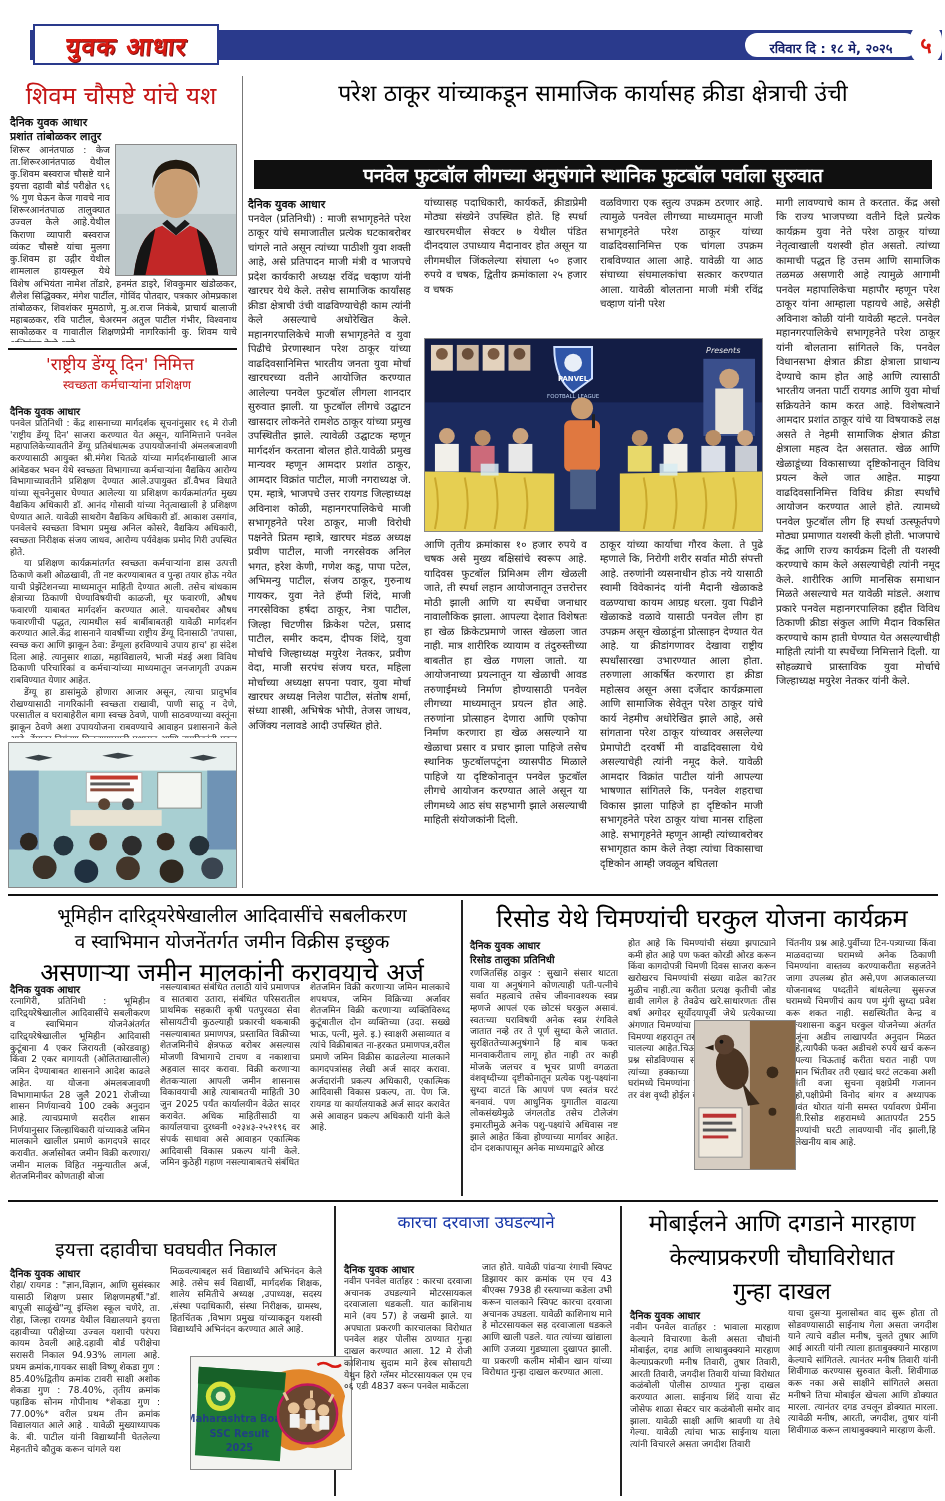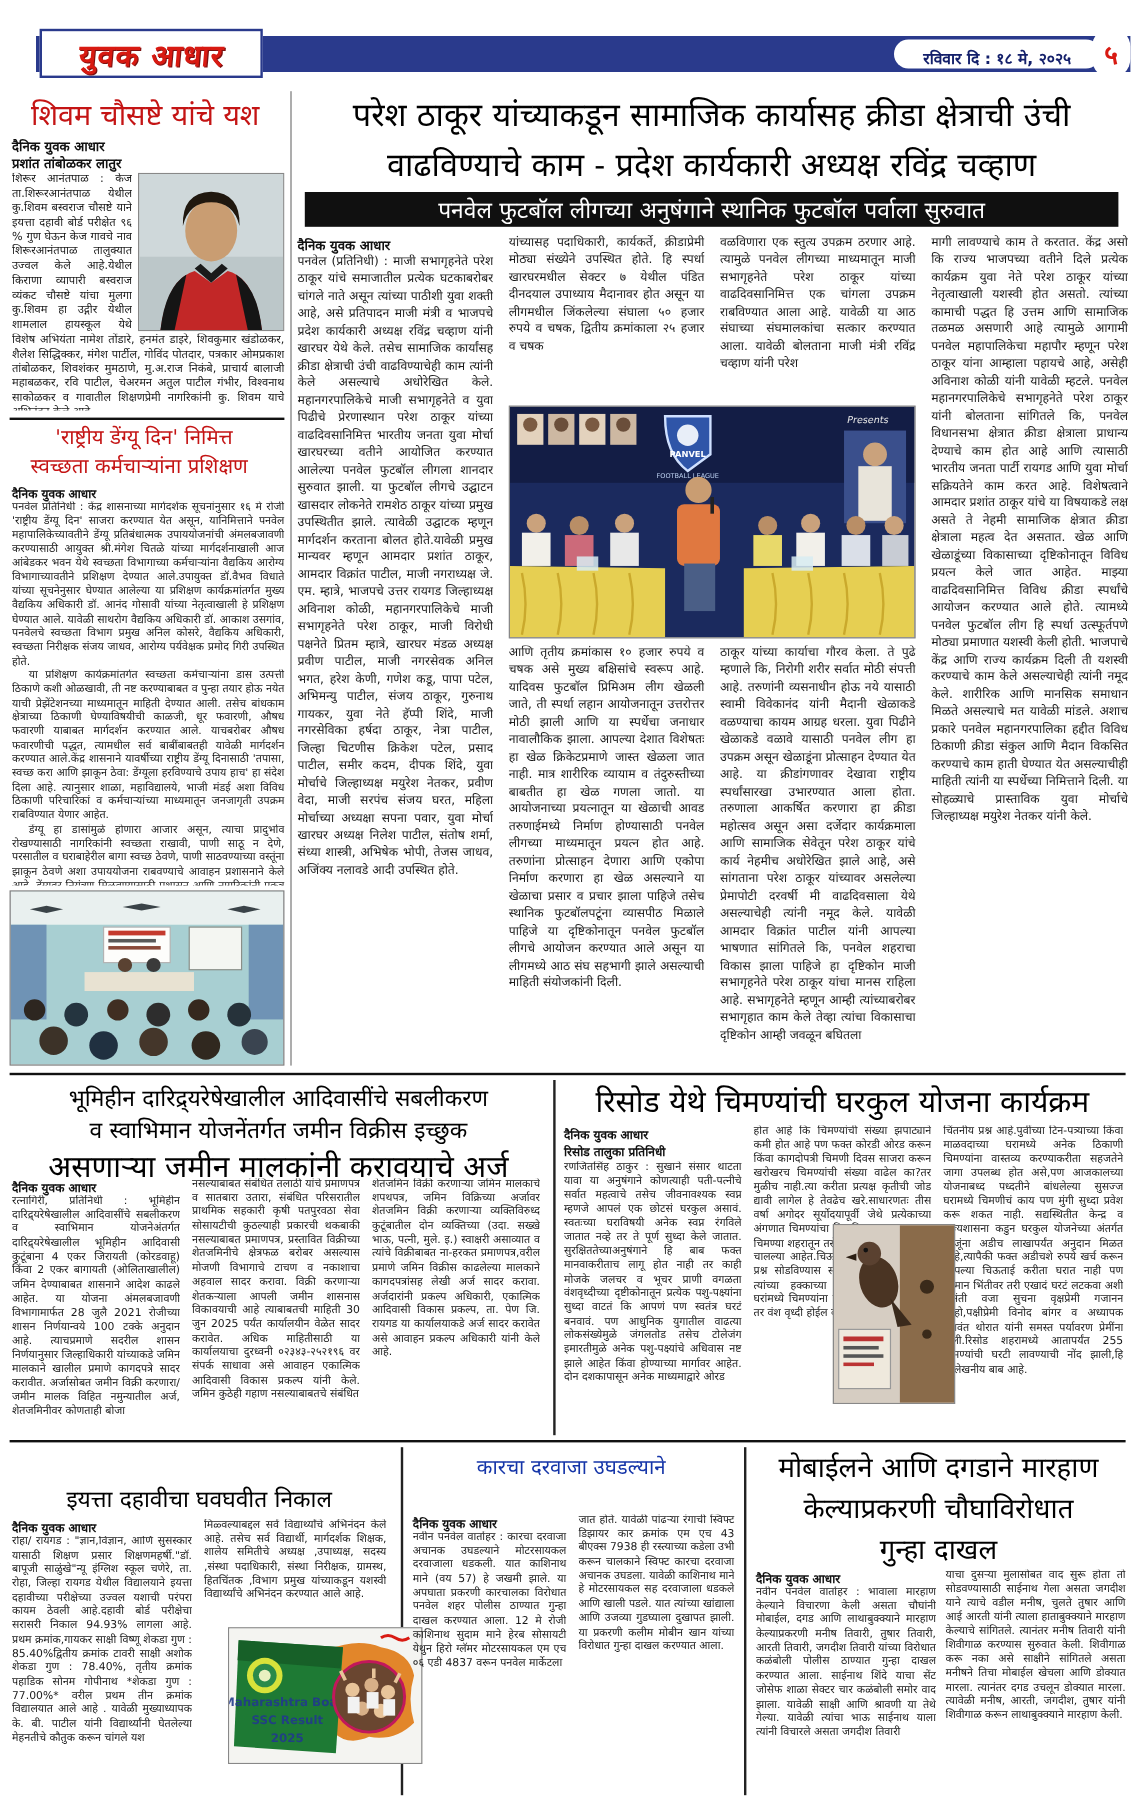--- a/index.html
+++ b/index.html
@@ -9,21 +9,21 @@
   .abs{position:absolute}
   .center{text-align:center}
   .hl{font-weight:normal;color:#000;font-family:"DejaVu Serif","DejaVu Sans",serif}
   .red{color:#c41414}
   .blue{color:#1535a8}
   .body-text{font-size:10.5px;line-height:1.42;text-align:justify;color:#1a1a1a;overflow:hidden}
   .small-text{font-size:9px;line-height:1.3}
   .byline{font-weight:bold;font-size:11px;color:#111}
   .vrule{position:absolute;width:1px;background:#777}
   .hrule{position:absolute;height:2px;background:#111}
-  .subhead-bar{background:#101010;color:#fff;font-weight:normal;display:flex;align-items:center;justify-content:center}
+  .subhead-bar{background:#101010;color:#fff;font-weight:bold;display:flex;align-items:center;justify-content:center}
   .photo-frame{border:1px solid #888;background:#ccc;overflow:hidden}
   p.ind{text-indent:14px}
 </style>
 </head>
 <body>
 
 <div id="page">
 
   <div class="abs" style="left:0;top:0;width:945px;height:66px">
     <div class="abs" style="left:30px;top:30px;width:912px;height:30px;background:#2a3a8c"></div>
@@ -54,21 +54,21 @@
         <path d="M47 80 L61 92 L75 80 L70 76 L61 84 L52 76Z" fill="#1a1a1a"></path>
       </svg>
       <div class="body-text small-text" style="font-size:9.3px">शिरूर आनंतपाळ : केज ता.शिरूरआनंतपाळ येथील कु.शिवम बस्वराज चौसष्टे याने इयत्ता दहावी बोर्ड परीक्षेत ९६ % गुण घेऊन केज गावचे नाव शिरूरआनंतपाळ तालुक्यात उज्वल केले आहे.येथील किराणा व्यापारी बस्वराज व्यंकट चौसष्टे यांचा मुलगा कु.शिवम हा उद्गीर येथील शामलाल हायस्कूल येथे शिक्षणासाठी होता. तो दहावी बोर्ड परीक्षेत ९६ टक्के मार्क घेऊन उत्तीर्ण झाला. त्याच्या या यशाबद्दल केज येथील उपसरपंच सलिम सिद्धिक्कर, जलसंपदा विभागाचे</div>
     </div>
     <div class="abs body-text small-text" style="left:10px;top:208px;width:227px;height:64px;font-size:9.3px">विशेष अभियंता नामेश तोंडारे, हनमंत डाइरे, शिवकुमार खंडोळकर, शैलेश सिद्धिक्कर, मंगेश पार्टील, गोविंद पोतदार, पत्रकार ओमप्रकाश तांबोळकर, शिवशंकर मुमठाणे, मु.अ.राज निकंबे, प्राचार्य बालाजी महाबळकर, रवि पाटील, चेअरमन अतुल पाटील गंभीर, विश्वनाथ साकोळकर व गावातील शिक्षणप्रेमी नागरिकांनी कु. शिवम याचे अभिनंदन केले आहे.</div>
     <div class="hrule" style="left:8px;top:278px;width:229px"></div>
   </section>
 
   <section class="abs" style="left:0;top:352px;width:240px;height:540px">
     <h2 class="hl red center" style="position:absolute;left:5px;top:0;width:230px;font-size:17px">'राष्ट्रीय डेंग्यू दिन' निमित्त</h2>
-    <h2 class="hl red center" style="position:absolute;left:1px;top:24px;width:230px;font-size:17px">स्वच्छता कर्मचाऱ्यांना प्रशिक्षण</h2>
+    <h2 class="hl red center" style="position:absolute;left:12px;top:24px;width:230px;font-size:12px">स्वच्छता कर्मचाऱ्यांना प्रशिक्षण</h2>
     <div class="byline abs" style="left:10px;top:52px;font-size:10px">दैनिक युवक आधार</div>
     <div class="abs" style="left:10px;top:66px;width:227px;height:320px;overflow:hidden">
       <p class="body-text small-text">पनवेल प्रतिनिधी : केंद्र शासनाच्या मार्गदर्शक सूचनांनुसार १६ मे रोजी 'राष्ट्रीय डेंग्यू दिन' साजरा करण्यात येत असून, यानिमित्ताने पनवेल महापालिकेच्यावतीने डेंग्यू प्रतिबंधात्मक उपाययोजनांची अंमलबजावणी करण्यासाठी आयुक्त श्री.मंगेश चितळे यांच्या मार्गदर्शनाखाली आज आंबेडकर भवन येथे स्वच्छता विभागाच्या कर्मचाऱ्यांना वैद्यकिय आरोग्य विभागाच्यावतीने प्रशिक्षण देण्यात आले.उपायुक्त डॉ.वैभव विधाते यांच्या सूचनेनुसार घेण्यात आलेल्या या प्रशिक्षण कार्यक्रमांतर्गत मुख्य वैद्यकिय अधिकारी डॉ. आनंद गोसावी यांच्या नेतृत्वाखाली हे प्रशिक्षण घेण्यात आले. यावेळी साथरोग वैद्यकिय अधिकारी डॉ. आकाश उसगांव, पनवेलचे स्वच्छता विभाग प्रमुख अनिल कोसरे, वैद्यकिय अधिकारी, स्वच्छता निरीक्षक संजय जाधव, आरोग्य पर्यवेक्षक प्रमोद गिरी उपस्थित होते.</p>
       <p class="body-text small-text ind">या प्रशिक्षण कार्यक्रमांतर्गत स्वच्छता कर्मचाऱ्यांना डास उत्पत्ती ठिकाणे कशी ओळखावी, ती नष्ट करण्याबाबत व पुन्हा तयार होऊ नयेत याची प्रेझेंटेशनच्या माध्यमातून माहिती देण्यात आली. तसेच बांधकाम क्षेत्राच्या ठिकाणी घेण्याविषयीची काळजी, धूर फवारणी, औषध फवारणी याबाबत मार्गदर्शन करण्यात आले. याचबरोबर औषध फवारणीची पद्धत, त्यामधील सर्व बाबींबाबतही यावेळी मार्गदर्शन करण्यात आले.केंद्र शासनाने यावर्षीच्या राष्ट्रीय डेंग्यू दिनासाठी 'तपासा, स्वच्छ करा आणि झाकून ठेवा: डेंग्यूला हरविण्याचे उपाय हाच' हा संदेश दिला आहे. त्यानुसार शाळा, महाविद्यालये, भाजी मंडई अशा विविध ठिकाणी परिचारिकां व कर्मचाऱ्यांच्या माध्यमातून जनजागृती उपक्रम राबविण्यात येणार आहेत.</p>
       <p class="body-text small-text ind">डेंग्यू हा डासांमुळे होणारा आजार असून, त्याचा प्रादुर्भाव रोखण्यासाठी नागरिकांनी स्वच्छता राखावी, पाणी साठू न देणे, परसातील व घराबाहेरील बागा स्वच्छ ठेवणे, पाणी साठवण्याच्या वस्तूंना झाकून ठेवणे अशा उपाययोजना राबवण्याचे आवाहन प्रशासनाने केले आहे. डेंग्यूवर नियंत्रण मिळवण्यासाठी प्रशासन आणि नागरिकांनी एकत्र येऊन दक्षता घेतल्यास या आजाराला आपण नक्कीच आळा घालू शकतो.</p>
     </div>
     <svg class="photo-frame abs" viewBox="0 0 229 146" style="left:8px;top:390px;width:229px;height:146px" preserveAspectRatio="none">
       <rect width="229" height="146" fill="#a8cfd2"></rect>
       <rect width="229" height="28" fill="#e9f0ef"></rect>
       <g fill="#3a4348">
@@ -98,22 +98,21 @@
         <circle cx="120" cy="127" r="12" fill="#44362a"></circle>
           <circle cx="164" cy="130" r="12" fill="#30281f"></circle>
         <circle cx="205" cy="127" r="11" fill="#3a4450"></circle>
       </g>
     </svg>
   </section>
 
   <div class="vrule" style="left:242px;top:76px;height:812px"></div>
 
   <section class="abs" style="left:246px;top:74px;width:696px;height:818px">
-    <h1 class="hl center" style="position:absolute;left:0;top:2px;width:694px;font-size:27px">परेश ठाकूर यांच्याकडून सामाजिक कार्यासह क्रीडा क्षेत्राची उंची</h1>
-    <h1 class="hl center" style="position:absolute;left:0;top:44px;width:694px;font-size:27px">वाढविण्याचे काम - प्रदेश कार्यकारी अध्यक्ष रविंद्र चव्हाण</h1>
+    <h1 class="hl center" style="position:absolute;left:0;top:2px;width:694px;font-size:23px">परेश ठाकूर यांच्याकडून सामाजिक कार्यासह क्रीडा क्षेत्राची उंची</h1>
     <div class="subhead-bar abs" style="left:8px;top:86px;width:678px;height:29px">
       <span style="font-size:19px">पनवेल फुटबॉल लीगच्या अनुषंगाने स्थानिक फुटबॉल पर्वाला सुरुवात</span>
     </div>
     <div class="abs" style="left:2px;top:122px;width:692px;height:696px">
       <div class="byline abs" style="left:0;top:0">दैनिक युवक आधार</div>
       <div class="abs body-text" style="left:0;top:16px;width:163px;height:680px;font-size:10.2px">पनवेल (प्रतिनिधी) : माजी सभागृहनेते परेश ठाकूर यांचे समाजातील प्रत्येक घटकाबरोबर चांगले नाते असून त्यांच्या पाठीशी युवा शक्ती आहे, असे प्रतिपादन माजी मंत्री व भाजपचे प्रदेश कार्यकारी अध्यक्ष रविंद्र चव्हाण यांनी खारघर येथे केले. तसेच सामाजिक कार्यांसह क्रीडा क्षेत्राची उंची वाढविण्याचेही काम त्यांनी केले असल्याचे अधोरेखित केले. महानगरपालिकेचे माजी सभागृहनेते व युवा पिढीचे प्रेरणास्थान परेश ठाकूर यांच्या वाढदिवसानिमित्त भारतीय जनता युवा मोर्चा खारघरच्या वतीने आयोजित करण्यात आलेल्या पनवेल फुटबॉल लीगला शानदार सुरुवात झाली. या फुटबॉल लीगचे उद्घाटन खासदार लोकनेते रामशेठ ठाकूर यांच्या प्रमुख उपस्थितीत झाले. त्यावेळी उद्घाटक म्हणून मार्गदर्शन करताना बोलत होते.यावेळी प्रमुख मान्यवर म्हणून आमदार प्रशांत ठाकूर, आमदार विक्रांत पाटील, माजी नगराध्यक्ष जे. एम. म्हात्रे, भाजपचे उत्तर रायगड जिल्हाध्यक्ष अविनाश कोळी, महानगरपालिकेचे माजी सभागृहनेते परेश ठाकूर, माजी विरोधी पक्षनेते प्रितम म्हात्रे, खारघर मंडळ अध्यक्ष प्रवीण पाटील, माजी नगरसेवक अनिल भगत, हरेश केणी, गणेश कडू, पापा पटेल, अभिमन्यु पाटील, संजय ठाकूर, गुरुनाथ गायकर, युवा नेते हॅप्पी शिंदे, माजी नगरसेविका हर्षदा ठाकूर, नेत्रा पाटील, जिल्हा चिटणीस क्रिकेश पटेल, प्रसाद पाटील, समीर कदम, दीपक शिंदे, युवा मोर्चाचे जिल्हाध्यक्ष मयुरेश नेतकर, प्रवीण वेदा, माजी सरपंच संजय घरत, महिला मोर्चाच्या अध्यक्षा सपना पवार, युवा मोर्चा खारघर अध्यक्ष निलेश पाटील, संतोष शर्मा, संध्या शास्त्री, अभिषेक भोपी, तेजस जाधव, अजिंक्य नलावडे आदी उपस्थित होते.</div>
       <div class="abs body-text" style="left:176px;top:0;width:163px;height:140px;font-size:10.2px">यांच्यासह पदाधिकारी, कार्यकर्ते, क्रीडाप्रेमी मोठ्या संख्येने उपस्थित होते. हि स्पर्धा खारघरमधील सेक्टर ७ येथील पंडित दीनदयाल उपाध्याय मैदानावर होत असून या लीगमधील जिंकलेल्या संघाला ५० हजार रुपये व चषक, द्वितीय क्रमांकाला २५ हजार व चषक</div>
       <div class="abs body-text" style="left:352px;top:0;width:163px;height:140px;font-size:10.2px">वळविणारा एक स्तुत्य उपक्रम ठरणार आहे. त्यामुळे पनवेल लीगच्या माध्यमातून माजी सभागृहनेते परेश ठाकूर यांच्या वाढदिवसानिमित्त एक चांगला उपक्रम राबविण्यात आला आहे. यावेळी या आठ संघाच्या संघमालकांचा सत्कार करण्यात आला. यावेळी बोलताना माजी मंत्री रविंद्र चव्हाण यांनी परेश</div>
       <svg class="photo-frame abs" viewBox="0 0 339 194" style="left:176px;top:142px;width:339px;height:194px" preserveAspectRatio="none">
         <rect width="339" height="194" fill="#1b2a5e"></rect>

